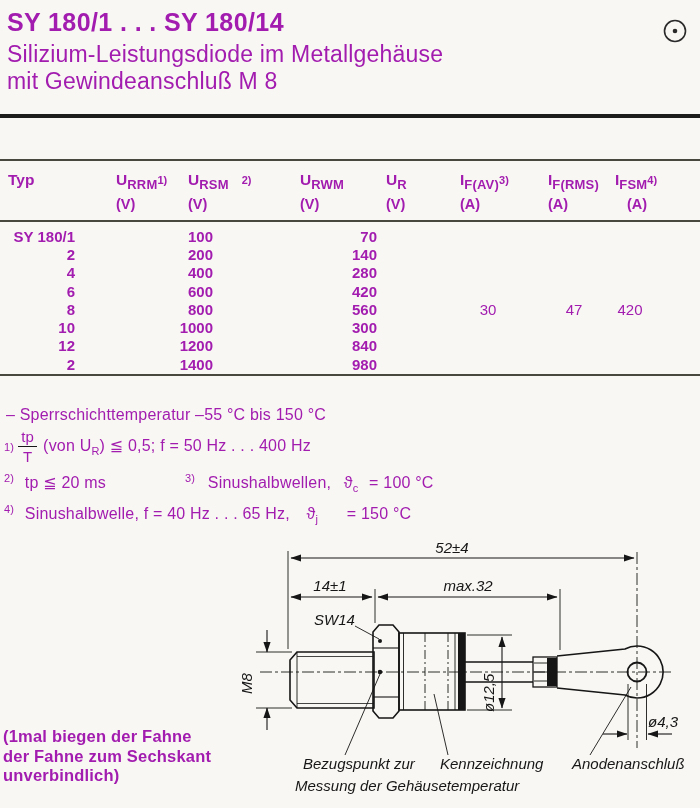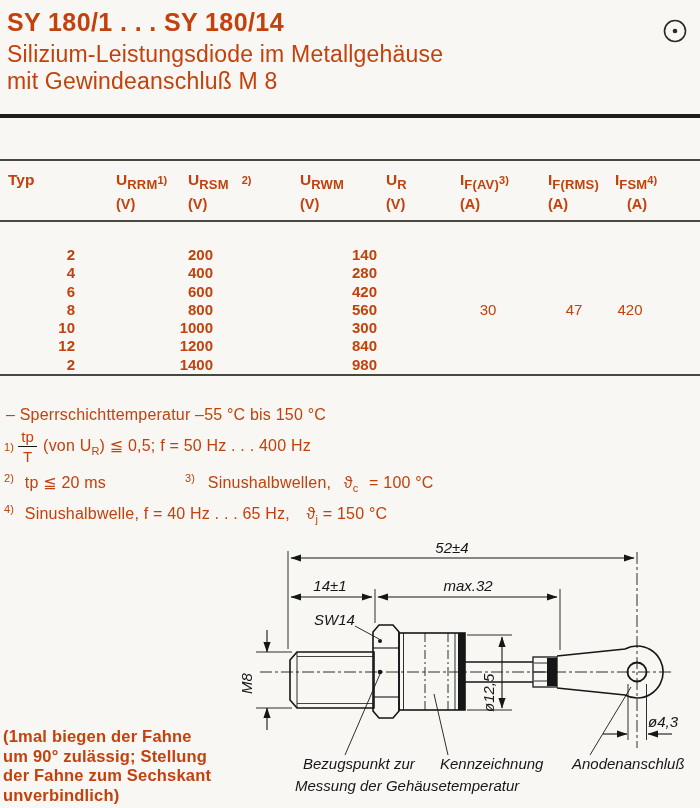--- a/index.html
+++ b/index.html
@@ -1,18 +1,18 @@
 <!DOCTYPE html>
 <html><head>
 <meta charset="utf-8">
 <style>
   html,body{margin:0;padding:0;background:#e9e8e4;}
   .page{
     position:relative;width:700px;height:808px;margin:0 auto;
-    background:#f8f7f3;color:#c2410c;overflow:hidden;
+    background:#f8f7f3;color:#a21caf;overflow:hidden;
     font-family:"Liberation Sans",sans-serif;
   }
   .abs{position:absolute;}
   
   .title{left:7px;top:8px;font-size:25px;font-weight:bold;letter-spacing:.4px;white-space:nowrap;}
   .subtitle{left:7px;top:41px;font-size:23px;line-height:27px;font-weight:400;letter-spacing:.2px;}
   .rule-thick{left:0;top:114px;width:700px;height:4px;background:#1d1d1b;}
   .rule{left:0;width:700px;height:2px;background:#49483f;}
   
   .th{top:171px;font-size:15.5px;font-weight:bold;white-space:nowrap;}
@@ -84,20 +84,25 @@
   </div>
   <div class="abs th" style="left:548px">
     <div><span>I</span><sub>F(RMS)</sub></div>
     <div class="unit">(A)</div>
   </div>
   <div class="abs th" style="left:615px">
     <div><span>I</span><sub>FSM</sub><span class="note">4)</span></div>
     <div class="unit" style="padding-left:12px">(A)</div>
   </div>
 
+  <div class="row" style="top:228px">
+    <span class="c-typ">SY 180/1</span>
+    <span class="c-v1">100</span>
+    <span class="c-v2">70</span>
+  </div>
   <div class="row" style="top:246px">
     <span class="c-typ">2</span>
     <span class="c-v1">200</span>
     <span class="c-v2">140</span>
   </div>
   <div class="row" style="top:264px">
     <span class="c-typ">4</span>
     <span class="c-v1">400</span>
     <span class="c-v2">280</span>
   </div>
@@ -150,21 +155,21 @@
     <sup>3)</sup>
     <span style="margin-left:8px">Sinushalbwellen,</span>
     <span style="margin-left:8px"><span>ϑ</span><sub class="small">c</sub></span>
     <span style="margin-left:6px">= 100 °C</span>
   </div>
 
   <div class="abs note-line" style="left:4px;top:503px">
     <sup>4)</sup>
     <span style="margin-left:6px">Sinushalbwelle,  f = 40 Hz . . . 65 Hz,</span>
     <span style="margin-left:12px"><span>ϑ</span><sub class="small">j</sub></span>
-    <span style="margin-left:0">= 150 °C</span>
+    <span style="margin-left:24px">= 150 °C</span>
   </div>
 
   <svg class="abs draw-svg" width="462" height="268" viewBox="238 540 462 268">
     <defs>
       <marker id="arw" viewBox="0 0 10 10" refX="9.5" refY="5" markerWidth="10" markerHeight="10" orient="auto-start-reverse">
         <path d="M0,1.6 L10,5 L0,8.4 Z" fill="#161616"></path>
       </marker>
     </defs>
     <g stroke="#161616" stroke-width="1.1" fill="none">
 
@@ -237,18 +242,17 @@
     <text x="494" y="712" transform="rotate(-90 494 712)">ø12,5</text>
     <text x="648" y="727">ø4,3</text>
     <text x="303" y="769">Bezugspunkt zur</text>
     <text x="295" y="791">Messung der Gehäusetemperatur</text>
     <text x="440" y="769">Kennzeichnung</text>
     <text x="572" y="769">Anodenanschluß</text>
   </svg>
 
   <div class="abs side-note">
     <div>(1mal biegen der Fahne</div>
-    <div>um 90° zulässig; Stellung</div>
     <div>der Fahne zum Sechskant</div>
     <div>unverbindlich)</div>
   </div>
 
 </div>
 
 </body></html>

